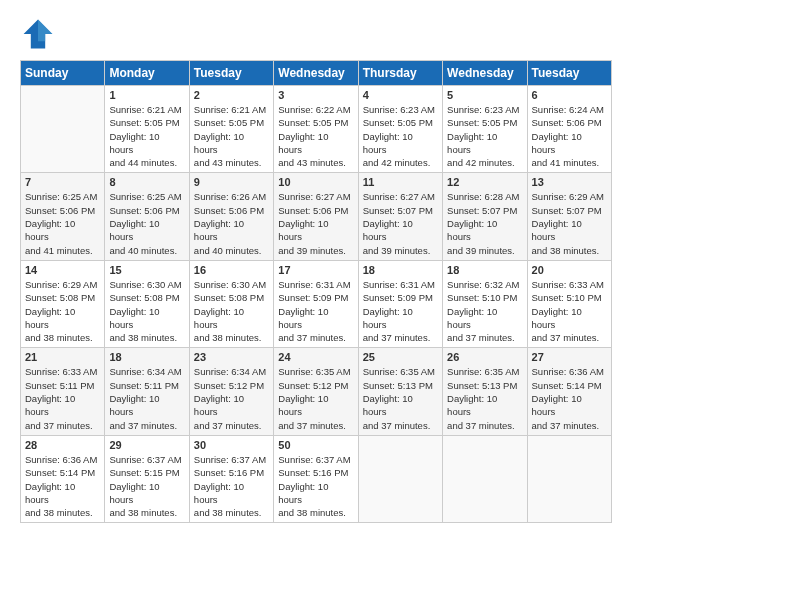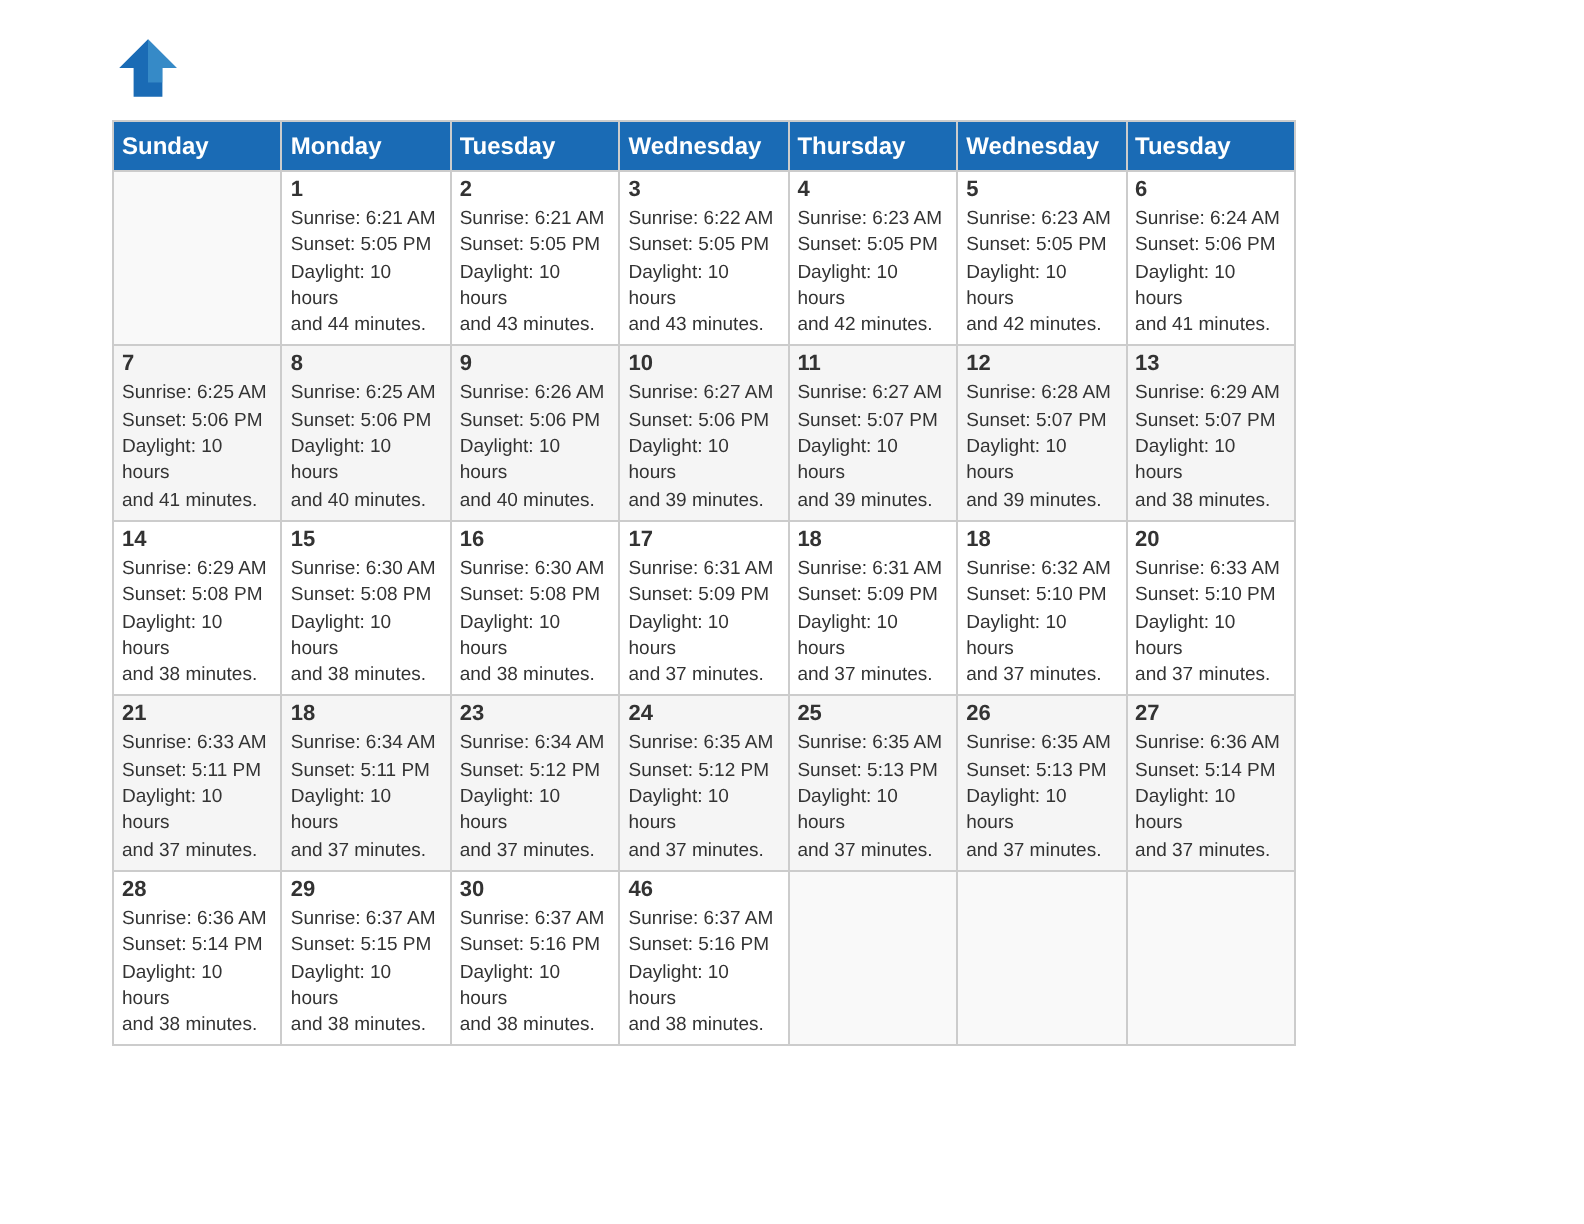--- a/index.html
+++ b/index.html
@@ -6,21 +6,20 @@
     body {
       width: 792px;
       height: 612px;
       font-family: Arial, sans-serif;
       background: #fff;
       overflow: hidden;
     }
     .container {
       width: 632px;
       padding: 16px 20px 10px 20px;
-      margin-left: 36px;
     }
     .header-row {
       display: flex;
       align-items: flex-start;
       justify-content: space-between;
       margin-bottom: 8px;
     }
     .logo {
       display: flex;
       align-items: center;
@@ -341,21 +340,21 @@
 and 38 minutes.</div>
           </td>
           <td>
             <span class="day-num">30</span>
             <div class="cell-content" style="white-space: pre-line;">Sunrise: 6:37 AM
 Sunset: 5:16 PM
 Daylight: 10 hours
 and 38 minutes.</div>
           </td>
           <td>
-            <span class="day-num">46</span>
+            <span class="day-num">50</span>
             <div class="cell-content" style="white-space: pre-line;">Sunrise: 6:37 AM
 Sunset: 5:16 PM
 Daylight: 10 hours
 and 38 minutes.</div>
           </td>
           <td class="empty-cell"></td>
           <td class="empty-cell"></td>
           <td class="empty-cell"></td>
         </tr>
       </tbody>

